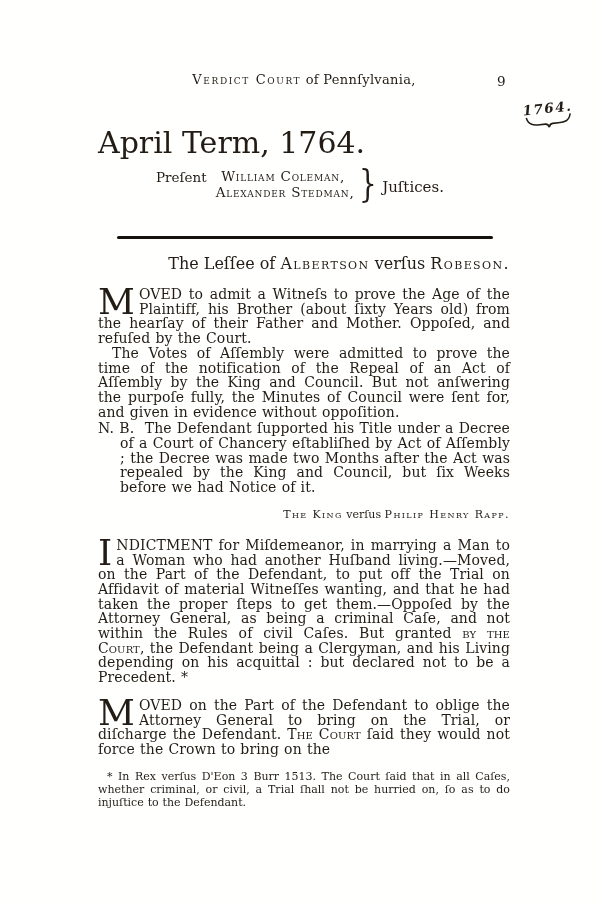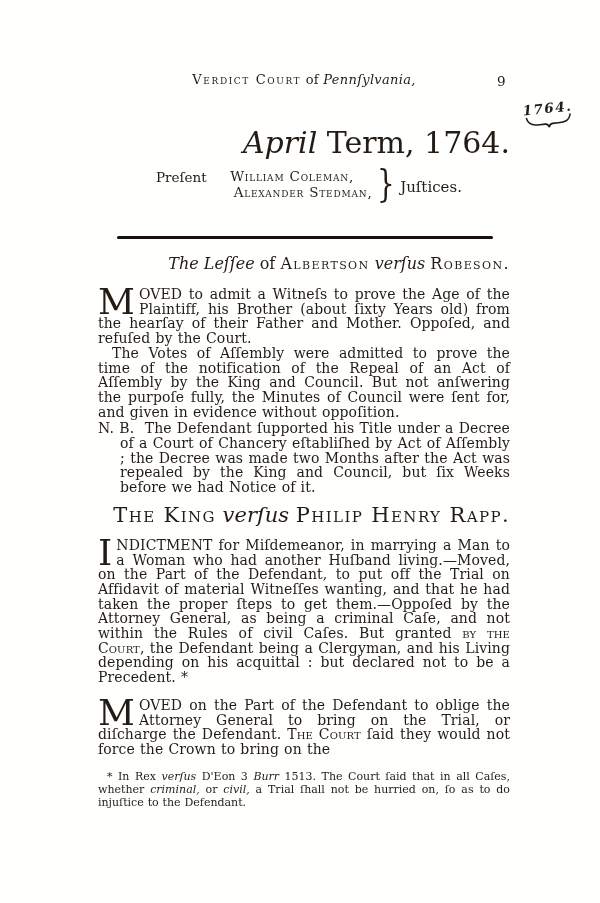--- a/index.html
+++ b/index.html
@@ -5,45 +5,45 @@
   html,body{margin:0;padding:0;background:#e8e8e8;}
   .page{
     position:relative;width:600px;height:903px;background:#fffffd;
     color:#221c15;font-family:"DejaVu Serif","Liberation Serif",serif;
     overflow:hidden;margin:0 auto;box-sizing:border-box;
   }
   .col{position:absolute;left:98px;top:72px;width:412px;}
   
   .runhead{position:relative;text-align:center;font-size:13px;letter-spacing:.3px;}
   .sc{font-variant:small-caps;}
-  .it{font-style:italic;margin-top:8px;}
+  .it{margin-top:8px;}
   .spaced{letter-spacing:1.6px;}
   .pagenum{position:absolute;right:4px;top:1px;font-size:13.5px;}
   
   .marginyear{position:absolute;left:520px;top:100px;width:56px;text-align:center;
     transform:rotate(-6deg);}
   .marginyear .yr{font-style:italic;font-size:13.5px;letter-spacing:1.5px;font-weight:bold;}
   .marginyear svg{display:block;margin:-1px auto 0;}
   
-  .title{margin-top:38px;text-align:right;font-size:30px;line-height:36px;white-space:nowrap;}
+  .title{margin-top:38px;text-align:left;font-size:30px;line-height:36px;white-space:nowrap;}
   
   .present{margin-top:7px;margin-left:58px;display:flex;align-items:center;font-size:13.5px;}
   .present .label{margin-right:5px;align-self:flex-start;padding-top:1px;}
   .names{display:flex;flex-direction:column;align-items:center;}
   .names .name{font-variant:small-caps;letter-spacing:.8px;line-height:16px;}
-  .names .name:last-child{margin-left:22px;}
+  .names .name:last-child{margin-left:4px;}
   .brace{font-size:37px;line-height:32px;margin:0 3px 0 1px;transform:scaleX(.75);}
   .role{font-size:15px;padding-top:6px;}
   
   .rule{margin:36px 17px 0 19px;height:3px;background:#16110c;border-radius:2px;}
   
   .chead{text-align:right;font-size:16px;line-height:20px;white-space:nowrap;}
   .chead .sc{letter-spacing:1.4px;}
   .chead1{margin-top:15px;}
-  .chead2{margin-top:10px;font-size:21px;}
+  .chead2{margin-top:10px;font-size:11px;}
   .chead3{margin-top:23px;font-size:17.5px;}
   
   p.body{margin:0;font-size:14px;line-height:14.7px;text-align:justify;
     letter-spacing:.1px;word-spacing:.6px;}
   p.first{margin-top:13px;}
   .ind{text-indent:14px;}
   .dropcap{float:left;font-size:36px;line-height:26px;padding:2px 4px 0 0;}
   .nb{padding-left:22px;text-indent:-22px;margin-top:2px !important;}
   .gap2{margin-top:2px;}
   

